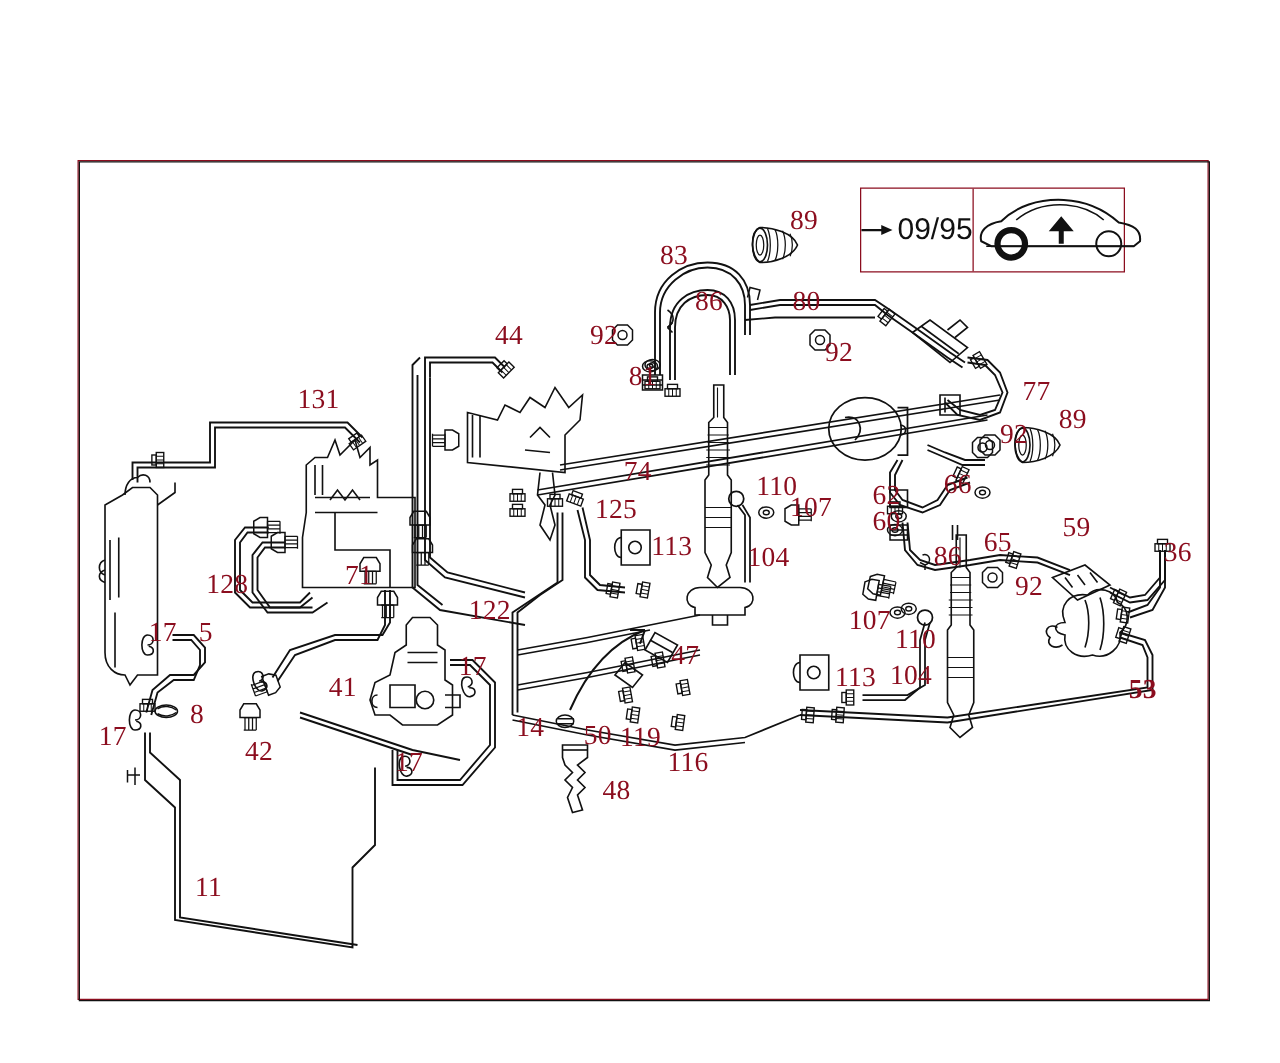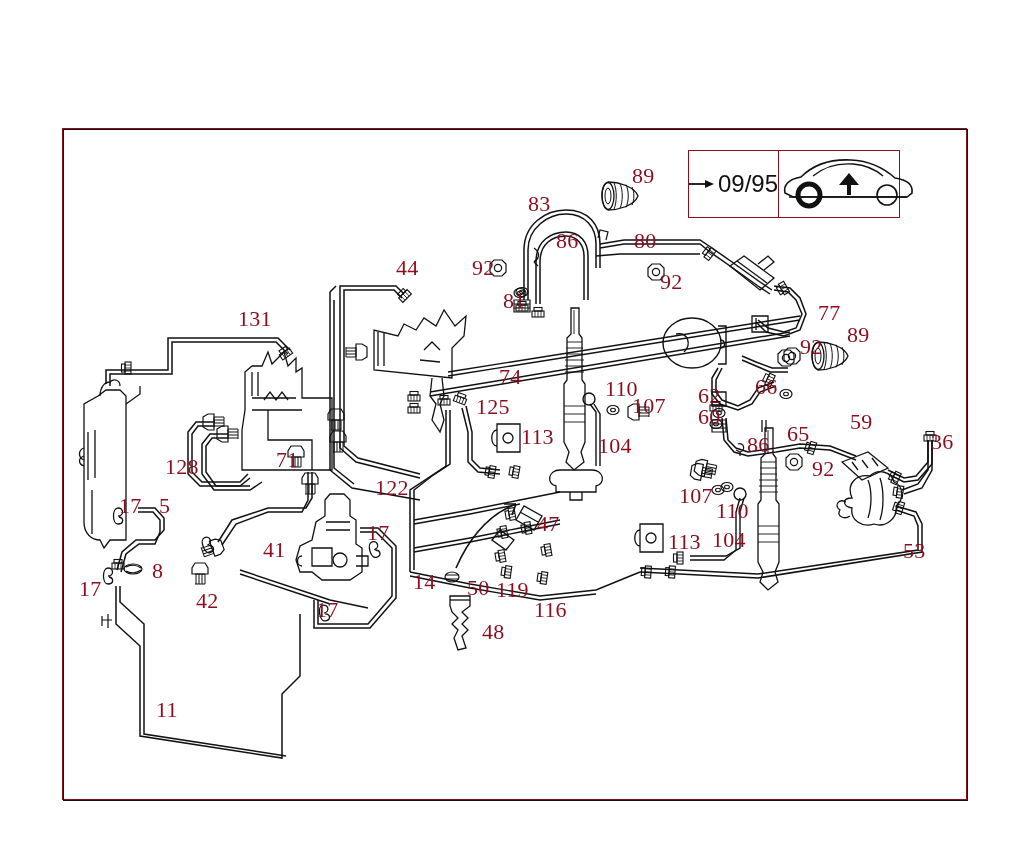--- a/index.html
+++ b/index.html
@@ -480,16 +480,16 @@
       <div class="lbl" style="left: 747px; top: 435px;">86</div>
       <div class="lbl" style="left: 787px; top: 424px;">65</div>
       <div class="lbl" style="left: 605px; top: 379px;">110</div>
       <div class="lbl" style="left: 632px; top: 396px;">107</div>
       <div class="lbl" style="left: 598px; top: 436px;">104</div>
       <div class="lbl" style="left: 679px; top: 486px;">107</div>
       <div class="lbl" style="left: 716px; top: 501px;">110</div>
       <div class="lbl" style="left: 812px; top: 459px;">92</div>
       <div class="lbl" style="left: 668px; top: 532px;">113</div>
       <div class="lbl" style="left: 712px; top: 530px;">104</div>
-      <div class="lbl" style="left: 903px; top: 541px;">53</div>
+      <div class="lbl" style="left: 903px; top: 541px; font-weight: bold;">53</div>
     </div>
 
 </div>
 
 </body></html>

